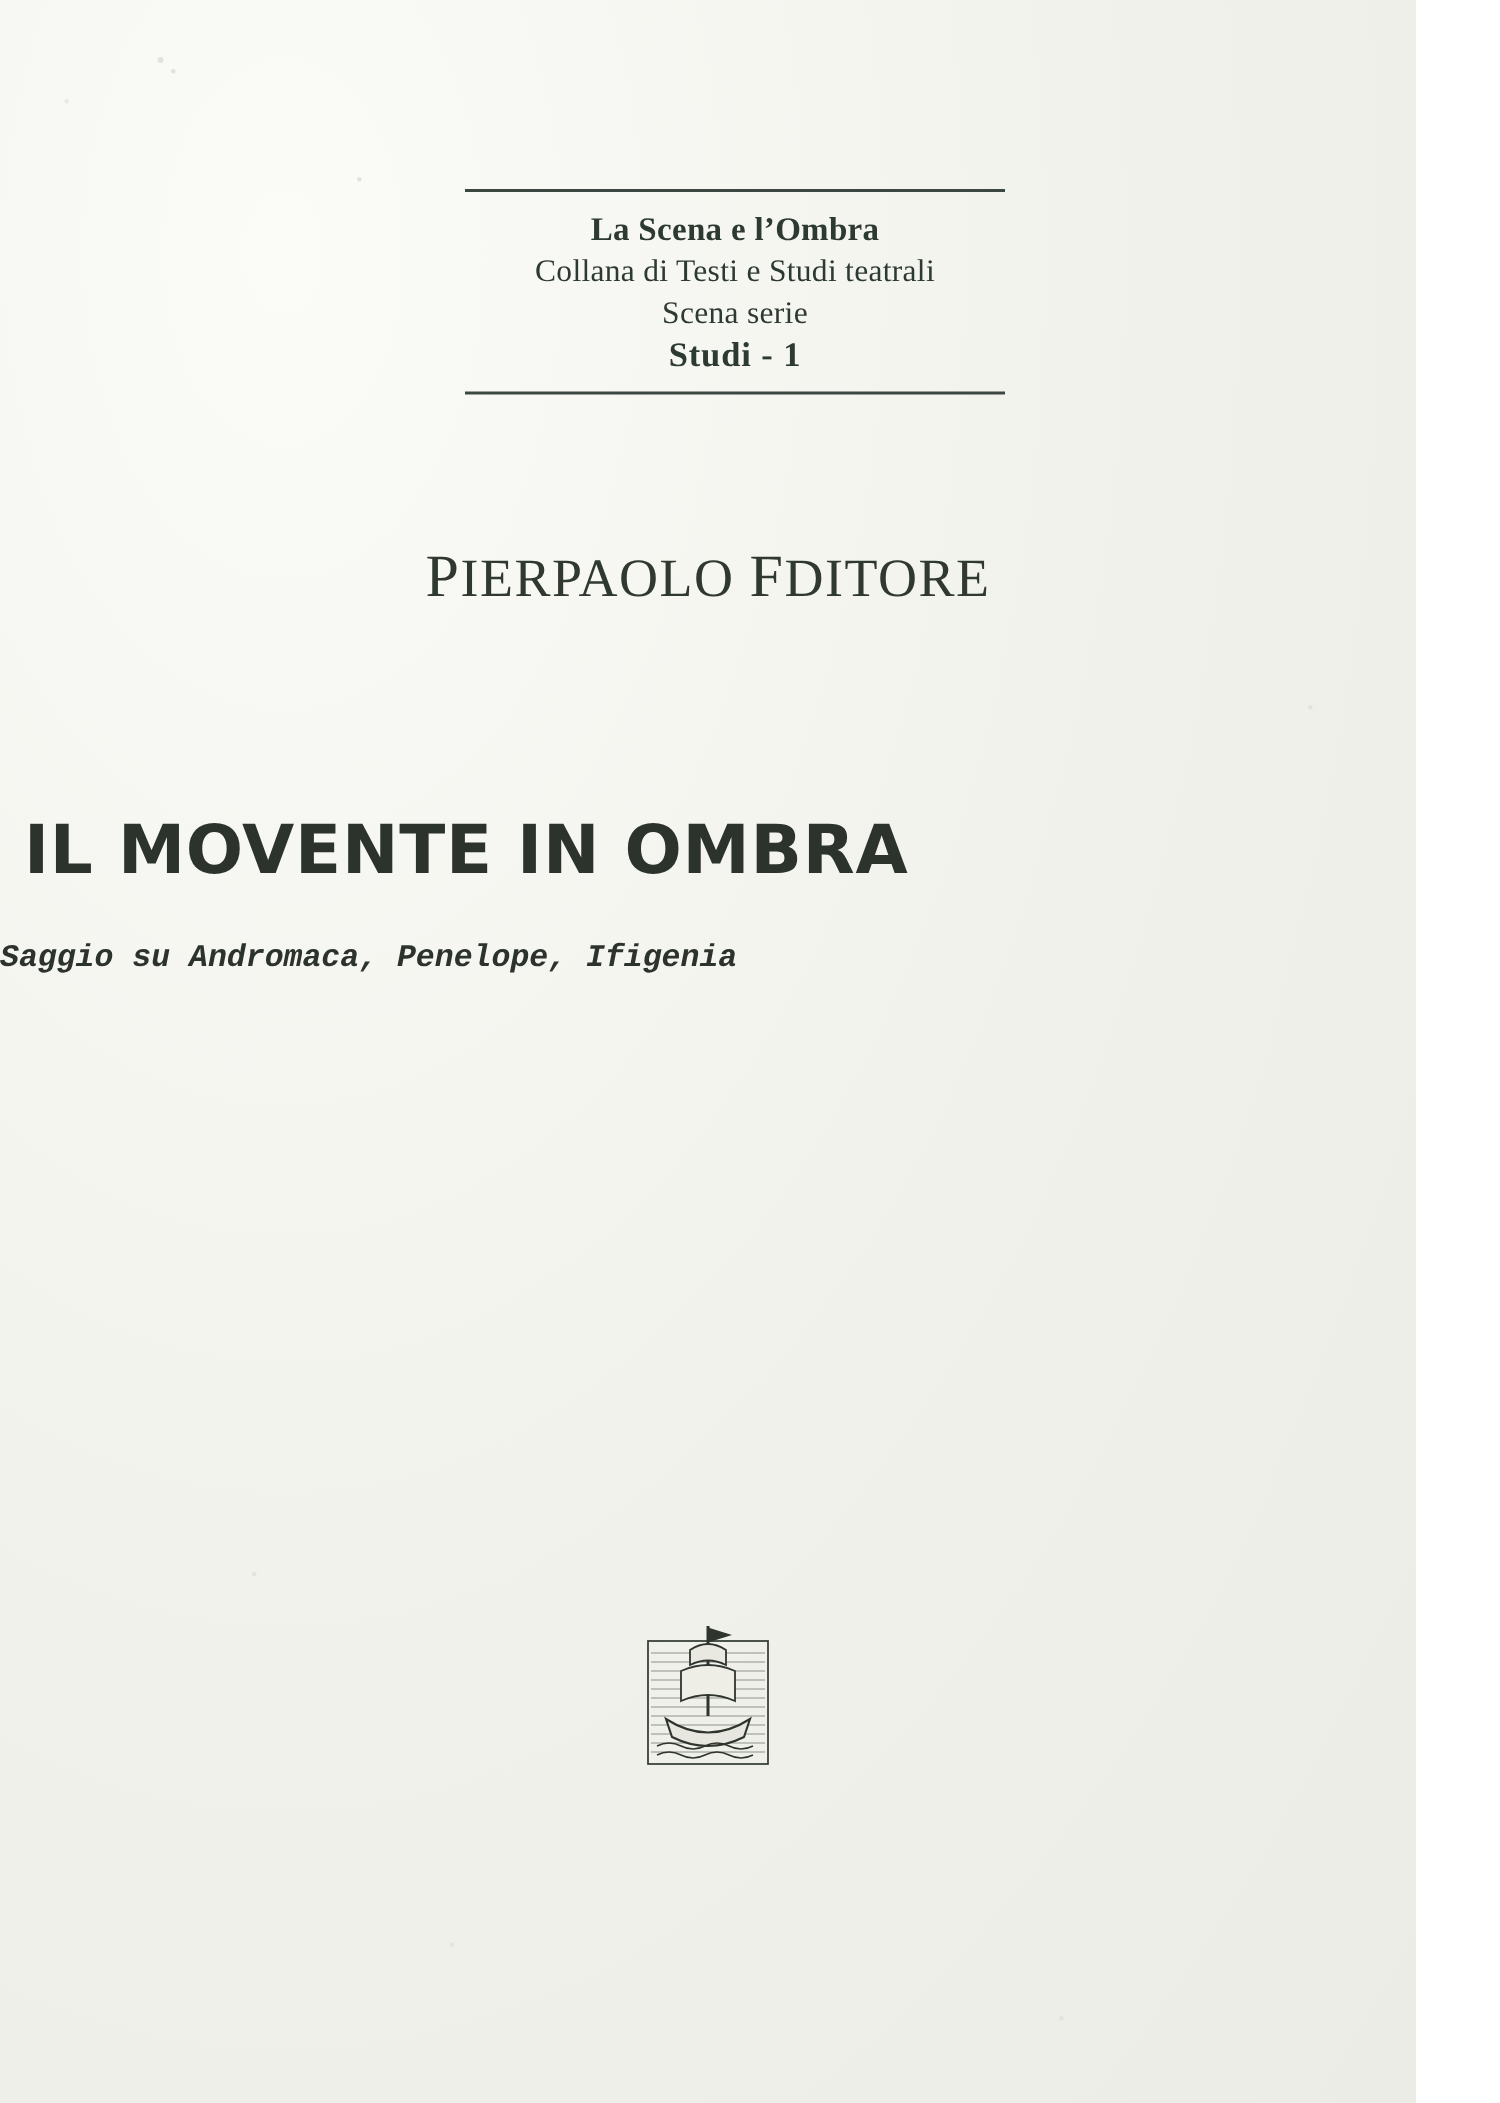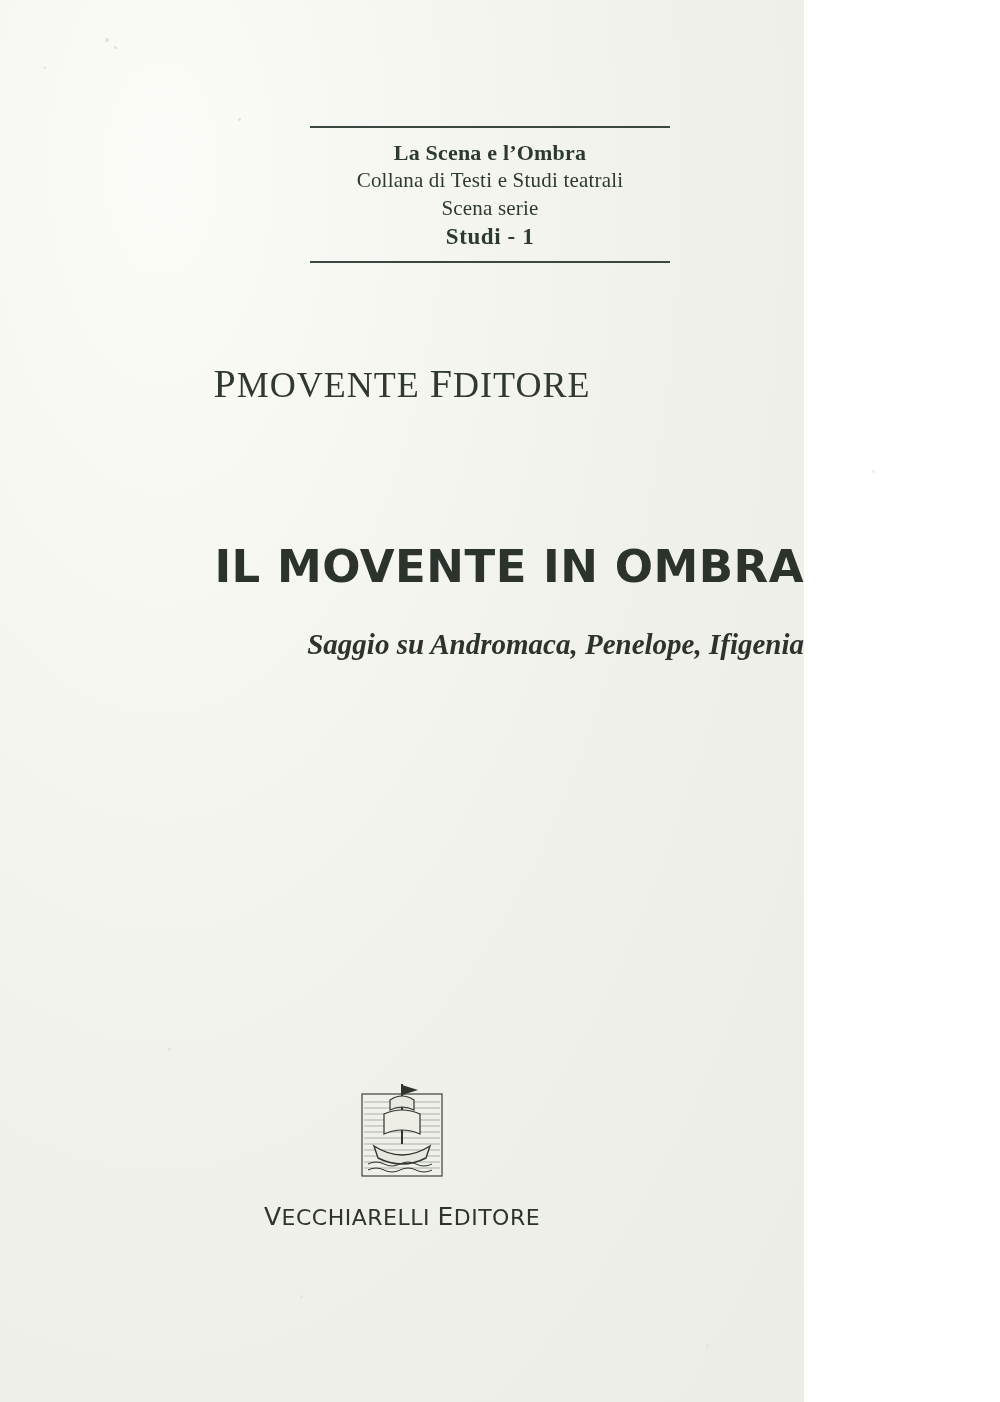--- a/index.html
+++ b/index.html
@@ -10,21 +10,21 @@
     width: 1000px;
     height: 1402px;
     background: #ffffff;
     font-family: "Liberation Serif", serif;
     color: #2b2b2b;
     overflow: hidden;
   }
 
   .page {
     position: relative;
-    width: 804px;
+    width: 944px;
     height: 1402px;
     background: #f2f2ee;
     background-image:
       radial-gradient(ellipse at 20% 12%, #fbfbf7 0%, #f1f1ec 55%, #ecece6 100%);
   }
 
   
   .speckle {
     position: absolute;
     background: #cfcfc8;
@@ -96,37 +96,38 @@
     letter-spacing: 1px;
   }
   .author .cap { font-size: 40px; }
 
   
   .title {
     position: absolute;
     left: 0;
     right: 0;
     top: 540px;
-    text-align: right;
+    text-align: left;
     font-family: "DejaVu Sans", sans-serif;
     font-weight: bold;
     font-size: 45px;
     letter-spacing: .5px;
     color: #2c332c;
+    padding-left: 16px;
   }
   .subtitle {
     position: absolute;
     left: 0;
     right: 0;
     top: 628px;
-    text-align: right;
-    font-family: Liberation Serif, serif;
+    text-align: left;
+    font-family: Liberation Mono, monospace;
     font-weight: bold;
     font-style: italic;
-    font-size: 29px;
+    font-size: 21px;
     color: #2c332c;
   }
 
   
   .publisher-block {
     position: absolute;
     left: 0;
     right: 0;
     top: 1080px;
     text-align: center;
@@ -165,21 +166,21 @@
     <div class="series-box">
       <div class="series-rule top"></div>
       <div class="series-line l1">La Scena e l’Ombra</div>
       <div class="series-line l2">Collana di Testi e Studi teatrali</div>
       <div class="series-line l4">Scena serie</div>
       <div class="series-line l5">Studi - 1</div>
       <div class="series-rule bottom"></div>
     </div>
 
     <div class="author">
-      <span class="cap">P</span><span>MOVENTE </span><span class="cap">F</span><span>DITORE</span>
+      <span class="cap">P</span><span>IERPAOLO </span><span class="cap">F</span><span>DITORE</span>
     </div>
 
     <div class="title">IL MOVENTE IN OMBRA</div>
     <div class="subtitle">Saggio su Andromaca, Penelope, Ifigenia</div>
 
     <div class="publisher-block">
       <svg class="logo" viewBox="0 0 92 108" aria-hidden="true">
         <rect x="6" y="14" width="80" height="82" fill="none" stroke="#3a4239" stroke-width="1.2"></rect>
 
         <g stroke="#6f776c" stroke-width="0.7" opacity="0.75">
@@ -205,19 +206,16 @@
 
         <path d="M28 34 Q46 26 64 34 L64 54 Q46 46 28 54 Z" fill="#eeeee7" stroke="#2f352e" stroke-width="1.2"></path>
 
         <path d="M18 66 Q46 84 74 66 L70 78 Q46 90 22 78 Z" fill="#e7e7e0" stroke="#2f352e" stroke-width="1.4"></path>
 
         <g stroke="#2f352e" stroke-width="1" fill="none">
           <path d="M12 84 q8 -4 16 0 t16 0 t16 0 t16 0"></path>
           <path d="M12 90 q8 -4 16 0 t16 0 t16 0 t16 0"></path>
         </g>
       </svg>
-      <div class="publisher-name">
-        <span class="cap">V</span><span>ECCHIARELLI </span><span class="cap">E</span><span>DITORE</span>
-      </div>
     </div>
 
   </div>
 </div>
 
 </body></html>

